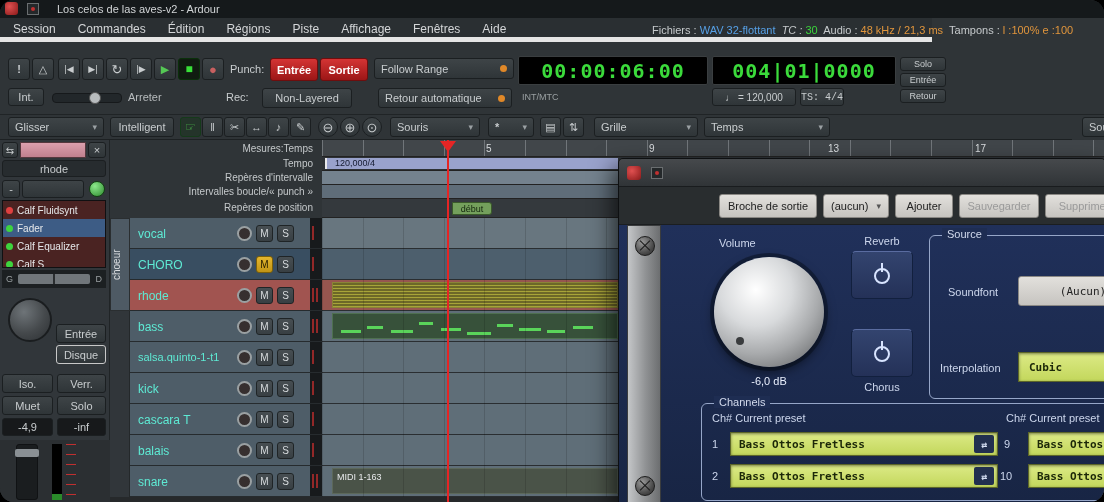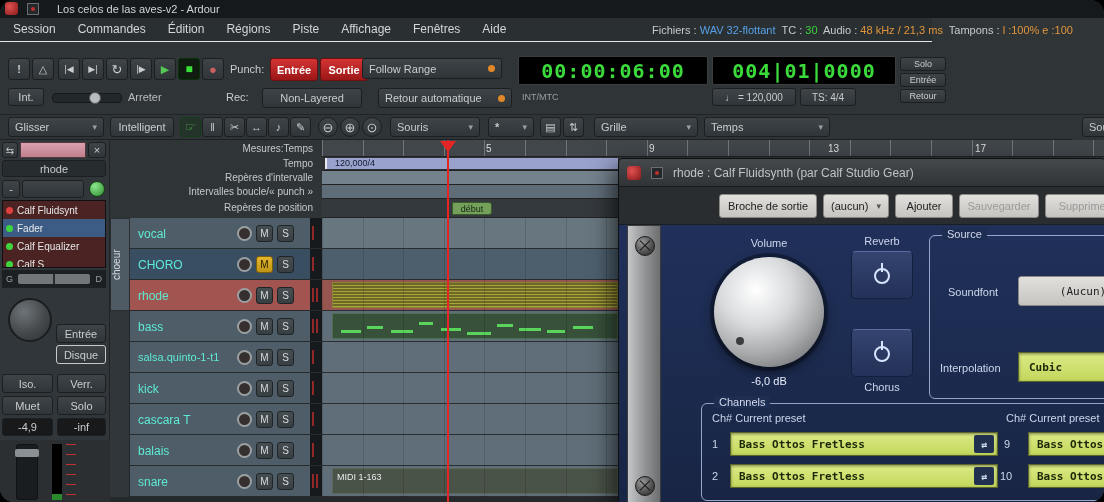--- a/index.html
+++ b/index.html
@@ -63,28 +63,28 @@
 <div id="app">
 
   <div class="abs" style="left:0;top:0;width:1104px;height:18px;background:#15191b;">
     <div class="abs" style="left:5px;top:2px;width:13px;height:13px;border-radius:3px;background:radial-gradient(circle at 35% 35%,#e05050,#8a1a1a);"></div>
     <div class="abs" style="left:27px;top:3px;width:12px;height:12px;background:#24282a;border:1px solid #6a6e70;box-sizing:border-box;">
       <div class="abs" style="left:3px;top:3px;width:4px;height:4px;border-radius:50%;background:#c03030;"></div>
     </div>
     <div class="abs" style="left:57px;top:3px;font-size:11px;color:#d2d5d7;">Los celos de las aves-v2 - Ardour</div>
   </div>
 
-  <div class="abs" style="left:0;top:18px;width:932px;height:24px;background:#2a2f32;border-bottom:1px solid #e5e5e5;box-sizing:border-box;">
+  <div class="abs" style="left:0;top:18px;width:932px;height:24px;background:#2a2f32;border-bottom:5px solid #e5e5e5;box-sizing:border-box;">
     <div class="abs" style="left:2px;top:0;white-space:nowrap;">
       <span class="menu-item">Session</span><span class="menu-item">Commandes</span><span class="menu-item">Édition</span><span class="menu-item">Régions</span><span class="menu-item">Piste</span><span class="menu-item">Affichage</span><span class="menu-item">Fenêtres</span><span class="menu-item">Aide</span>
     </div>
     <div class="abs" style="left:652px;top:6px;width:452px;overflow:hidden;white-space:nowrap;font-size:11px;">
       <span style="color:#c6cacc;">Fichiers :</span>
       <span style="color:#56a0e6;">WAV 32-flottant</span>&nbsp;
-      <span style="color:#c6cacc;">TC :</span>
+      <span style="color:#c6cacc;font-style:italic;">TC :</span>
       <span style="color:#3ad43a;">30</span>&nbsp;
       <span style="color:#c6cacc;">Audio :</span>
       <span style="color:#e0953c;">48 kHz / 21,3 ms</span>&nbsp;
       <span style="color:#c6cacc;">Tampons :</span>
       <span style="color:#e0953c;">l :100% e :100</span>
     </div>
   </div>
 
   <div class="abs" style="left:0;top:42px;width:1104px;height:73px;background:#2f3437;border-bottom:1px solid #202426;box-sizing:border-box;">
 
@@ -95,47 +95,47 @@
     <div class="btn" style="left:106px;top:16px;width:22px;height:22px;font-size:13px;">↻</div>
     <div class="btn" style="left:130px;top:16px;width:22px;height:22px;font-size:9px;">|▶</div>
     <div class="btn" style="left:154px;top:16px;width:22px;height:22px;color:#55c855;font-size:11px;">▶</div>
     <div class="btn" style="left:178px;top:16px;width:22px;height:22px;background:#101c10;color:#38e038;font-size:12px;border-color:#0a300a;">■</div>
     <div class="btn" style="left:202px;top:16px;width:22px;height:22px;color:#c86060;font-size:13px;">●</div>
 
     <div class="lbl" style="left:230px;top:21px;">Punch:</div>
     <div class="redbtn" style="left:270px;top:16px;width:46px;height:21px;">Entrée</div>
     <div class="redbtn" style="left:320px;top:16px;width:46px;height:21px;">Sortie</div>
 
-    <div class="btn ddl" style="left:362px;top:16px;width:140px;height:21px;">
+    <div class="btn ddl" style="left:374px;top:16px;width:140px;height:21px;">
       <span>Follow Range</span>
         <span class="odot"></span>
     </div>
 
     <div class="clock" style="left:518px;top:14px;width:188px;height:27px;">00:00:06:00</div>
     <div class="clock" style="left:712px;top:14px;width:182px;height:27px;">004|01|0000</div>
 
     <div class="btn" style="left:900px;top:15px;width:46px;height:14px;font-size:9px;">Solo</div>
     <div class="btn" style="left:900px;top:31px;width:46px;height:14px;font-size:9px;">Entrée</div>
     <div class="btn" style="left:900px;top:47px;width:46px;height:14px;font-size:9px;">Retour</div>
 
 
     <div class="btn" style="left:8px;top:46px;width:36px;height:18px;">Int.</div>
     <div class="abs" style="left:52px;top:51px;width:68px;height:8px;background:#22272a;border:1px solid #16191b;border-radius:4px;">
       <div class="abs" style="left:36px;top:-2px;width:10px;height:10px;border-radius:50%;background:#b8bcbe;border:1px solid #555;"></div>
     </div>
     <div class="lbl" style="left:128px;top:49px;color:#b8bcbe;">Arreter</div>
     <div class="lbl" style="left:226px;top:49px;">Rec:</div>
-    <div class="btn" style="left:262px;top:46px;width:100px;height:20px;">Non-Layered</div>
+    <div class="btn" style="left:262px;top:46px;width:90px;height:20px;">Non-Layered</div>
     <div class="btn ddl" style="left:378px;top:46px;width:134px;height:20px;">
       <span>Retour automatique</span>
         <span class="odot"></span>
     </div>
     <div class="abs" style="left:522px;top:50px;font-size:9px;color:#9aa0a2;">INT/MTC</div>
     <div class="btn" style="left:712px;top:46px;width:84px;height:18px;font-size:10px;">♩ = 120,000</div>
-    <div class="btn" style="left:800px;top:46px;width:56px;height:18px;font-size:10px;">TS: 4/4</div>
+    <div class="btn" style="left:800px;top:46px;width:44px;height:18px;font-size:10px;font-family:Liberation Mono, monospace;">TS: 4/4</div>
   </div>
 
   <div class="abs" style="left:0;top:115px;width:1072px;height:25px;background:#2f3437;border-bottom:1px solid #1d2123;box-sizing:border-box;">
     <div class="btn ddl" style="left:8px;top:2px;width:96px;height:20px;">
       <span>Glisser</span>
         <span class="ar">▾</span>
     </div>
     <div class="btn" style="left:110px;top:2px;width:64px;height:20px;">Intelligent</div>
 
     <div class="btn" style="left:180px;top:2px;width:21px;height:20px;background:#24342a;border-color:#153a1a;">
@@ -414,41 +414,40 @@
   <div class="abs" style="left:447px;top:140px;width:2px;height:362px;background:#e52525;z-index:5;"></div>
 
   <div class="abs" style="left:618px;top:158px;width:486px;height:344px;z-index:10;overflow:hidden;border:1px solid #0e1012;
               border-radius:5px 5px 0 0;box-shadow:-6px 8px 22px rgba(0,0,0,.6);background:#27292b;">
 
     <div class="abs" style="left:0;top:0;width:486px;height:28px;background:linear-gradient(#46494c,#303437);border-bottom:1px solid #191c1e;box-sizing:border-box;">
       <div class="abs" style="left:8px;top:7px;width:14px;height:14px;border-radius:3px;background:radial-gradient(circle at 35% 35%,#e05050,#8a1a1a);"></div>
       <div class="abs" style="left:32px;top:8px;width:12px;height:12px;background:#24282a;border:1px solid #6a6e70;box-sizing:border-box;">
         <div class="abs" style="left:3px;top:3px;width:4px;height:4px;border-radius:50%;background:#c03030;"></div>
       </div>
-      <div class="abs" style="left:54px;top:7px;font-size:12px;color:#bfc3c5;white-space:nowrap;">rhode : Calf Fluidsynth (par Calf Studio Gear)</div>
     </div>
 
     <div class="abs" style="left:0;top:28px;width:486px;height:38px;background:#292d2f;border-bottom:1px solid #1b1e20;box-sizing:border-box;">
       <div class="lightbtn abs" style="left:100px;top:7px;width:98px;height:24px;">Broche de sortie</div>
       <div class="lightbtn abs" style="left:204px;top:7px;width:66px;height:24px;justify-content:space-between;padding:0 7px;">
         <span>(aucun)</span>
         <span style="font-size:9px;color:#555;">▾</span>
       </div>
       <div class="lightbtn abs" style="left:276px;top:7px;width:58px;height:24px;">Ajouter</div>
       <div class="lightbtn abs" style="left:340px;top:7px;width:80px;height:24px;color:#9a9a9a;">Sauvegarder</div>
       <div class="lightbtn abs" style="left:426px;top:7px;width:78px;height:24px;color:#9a9a9a;">Supprimer</div>
     </div>
 
     <div class="abs" style="left:0;top:66px;width:486px;height:278px;background:linear-gradient(#20305a,#182544);">
       <div class="abs" style="left:8px;top:0;width:34px;height:278px;background:linear-gradient(90deg,#c4c6c8,#909294 55%,#6c6e70);border:1px solid #3a3c3e;box-sizing:border-box;">
         <div class="screw" style="left:7px;top:10px;"></div>
         <div class="screw" style="left:7px;top:250px;"></div>
       </div>
 
-      <div class="calf-lbl" style="left:100px;top:12px;width:100px;text-align:center;">Volume</div>
+      <div class="calf-lbl" style="left:100px;top:12px;width:100px;">Volume</div>
       <div class="abs" style="left:95px;top:32px;width:110px;height:110px;border-radius:50%;
                   background:radial-gradient(circle at 38% 30%,#ffffff,#d8dadc 35%,#a8aaac 62%,#6e7072 88%,#56585a);
                   box-shadow:0 5px 12px rgba(0,0,0,.55),0 0 0 4px #131f3a;">
         <div class="abs" style="left:22px;top:80px;width:8px;height:8px;border-radius:50%;background:#3a3c3e;"></div>
       </div>
       <div class="calf-lbl" style="left:100px;top:150px;width:100px;text-align:center;color:#e8eefc;">-6,0 dB</div>
 
       <div class="calf-lbl" style="left:228px;top:10px;width:70px;text-align:center;">Reverb</div>
       <div class="pwr" style="left:232px;top:26px;">
         <div class="pc"></div>

